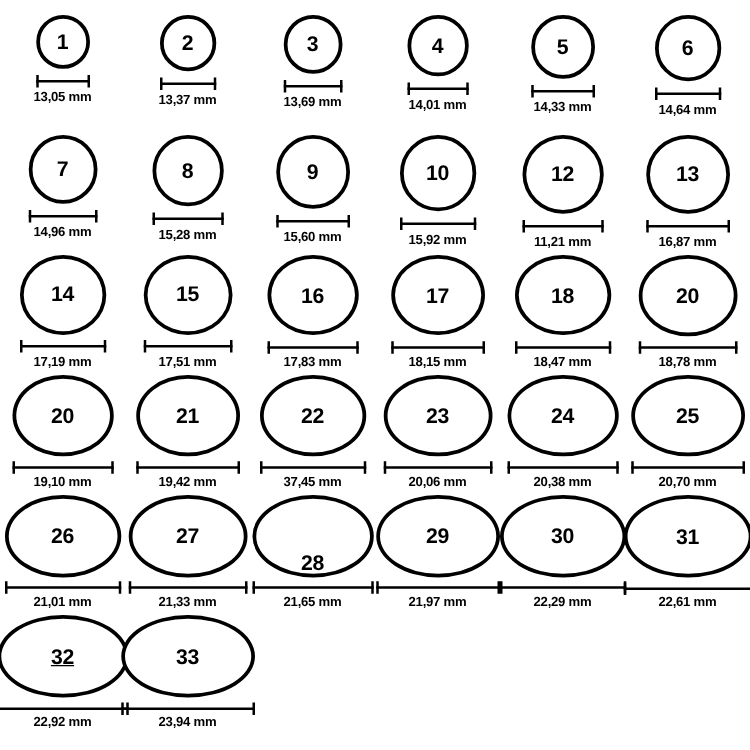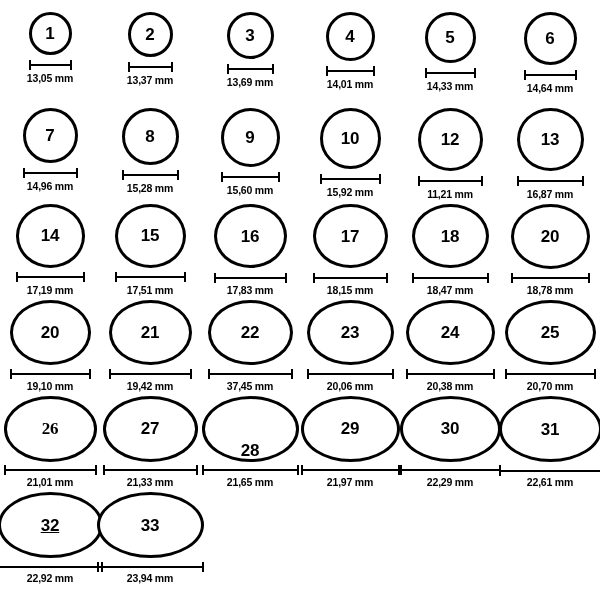--- a/index.html
+++ b/index.html
@@ -303,21 +303,21 @@
       <div class="cell">
         <div class="ring" style="width: 91px; height: 91px;">
           <span class="ring-number">25</span>
         </div>
         <div class="measure">
           <div class="bar" style="width: 91px;"></div>
         </div>
         <div class="size-label">20,70 mm</div>
       </div>
       <div class="cell">
-        <div class="ring" style="width: 93px; height: 93px; font-family: Liberation Serif, serif;">
+        <div class="ring" style="width: 93px; height: 93px;">
           <span class="ring-number">26</span>
         </div>
         <div class="measure">
           <div class="bar" style="width: 93px;"></div>
         </div>
         <div class="size-label">21,01 mm</div>
       </div>
       <div class="cell">
         <div class="ring" style="width: 95px; height: 95px;">
           <span class="ring-number">27</span>

